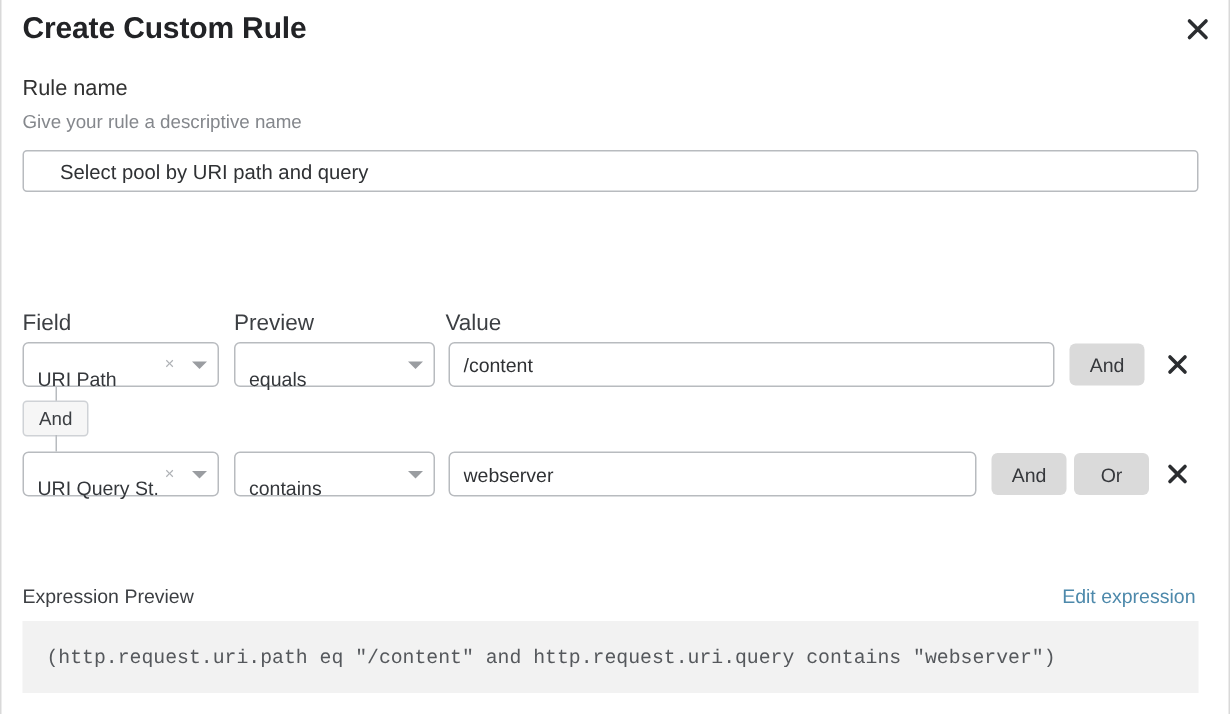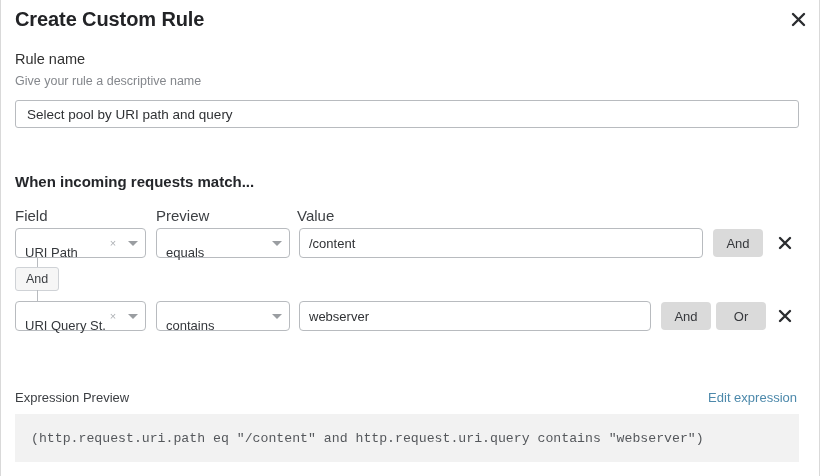--- a/index.html
+++ b/index.html
@@ -56,21 +56,21 @@
   .rule-name-input {
     position: absolute;
     left: 14px; top: 100px;
     width: 784px; height: 28px;
     border: 1px solid #b8bbbf;
     border-radius: 3px;
     background: #fff;
     font-family: "Liberation Sans", sans-serif;
     font-size: 13.5px;
     color: #2f3134;
-    padding: 0 11px;
+    padding: 0 24px;
     outline: none;
   }
 
   
   .section-heading {
     position: absolute;
     left: 14px; top: 173px;
     font-size: 15px;
     font-weight: bold;
     color: #24262a;
@@ -248,21 +248,20 @@
   <button class="close-btn">
     <svg width="15" height="15" viewBox="0 0 15 15">
       <path d="M2 2 L13 13 M13 2 L2 13" stroke="#2b2d30" stroke-width="2.4" stroke-linecap="round"></path>
     </svg>
   </button>
 
   <div class="rule-name-label">Rule name</div>
   <div class="rule-name-help">Give your rule a descriptive name</div>
   <input class="rule-name-input" type="text" value="Select pool by URI path and query" style="">
 
-  <div class="section-heading">When incoming requests match...</div>
 
   <div class="col-label field">Field</div>
   <div class="col-label operator">Preview</div>
   <div class="col-label value">Value</div>
 
   <div class="cond-row row1">
     <div class="select-box field-sel">
       <span class="select-text">URI Path</span>
       <span class="clear-x">×</span>
       <span class="caret">

